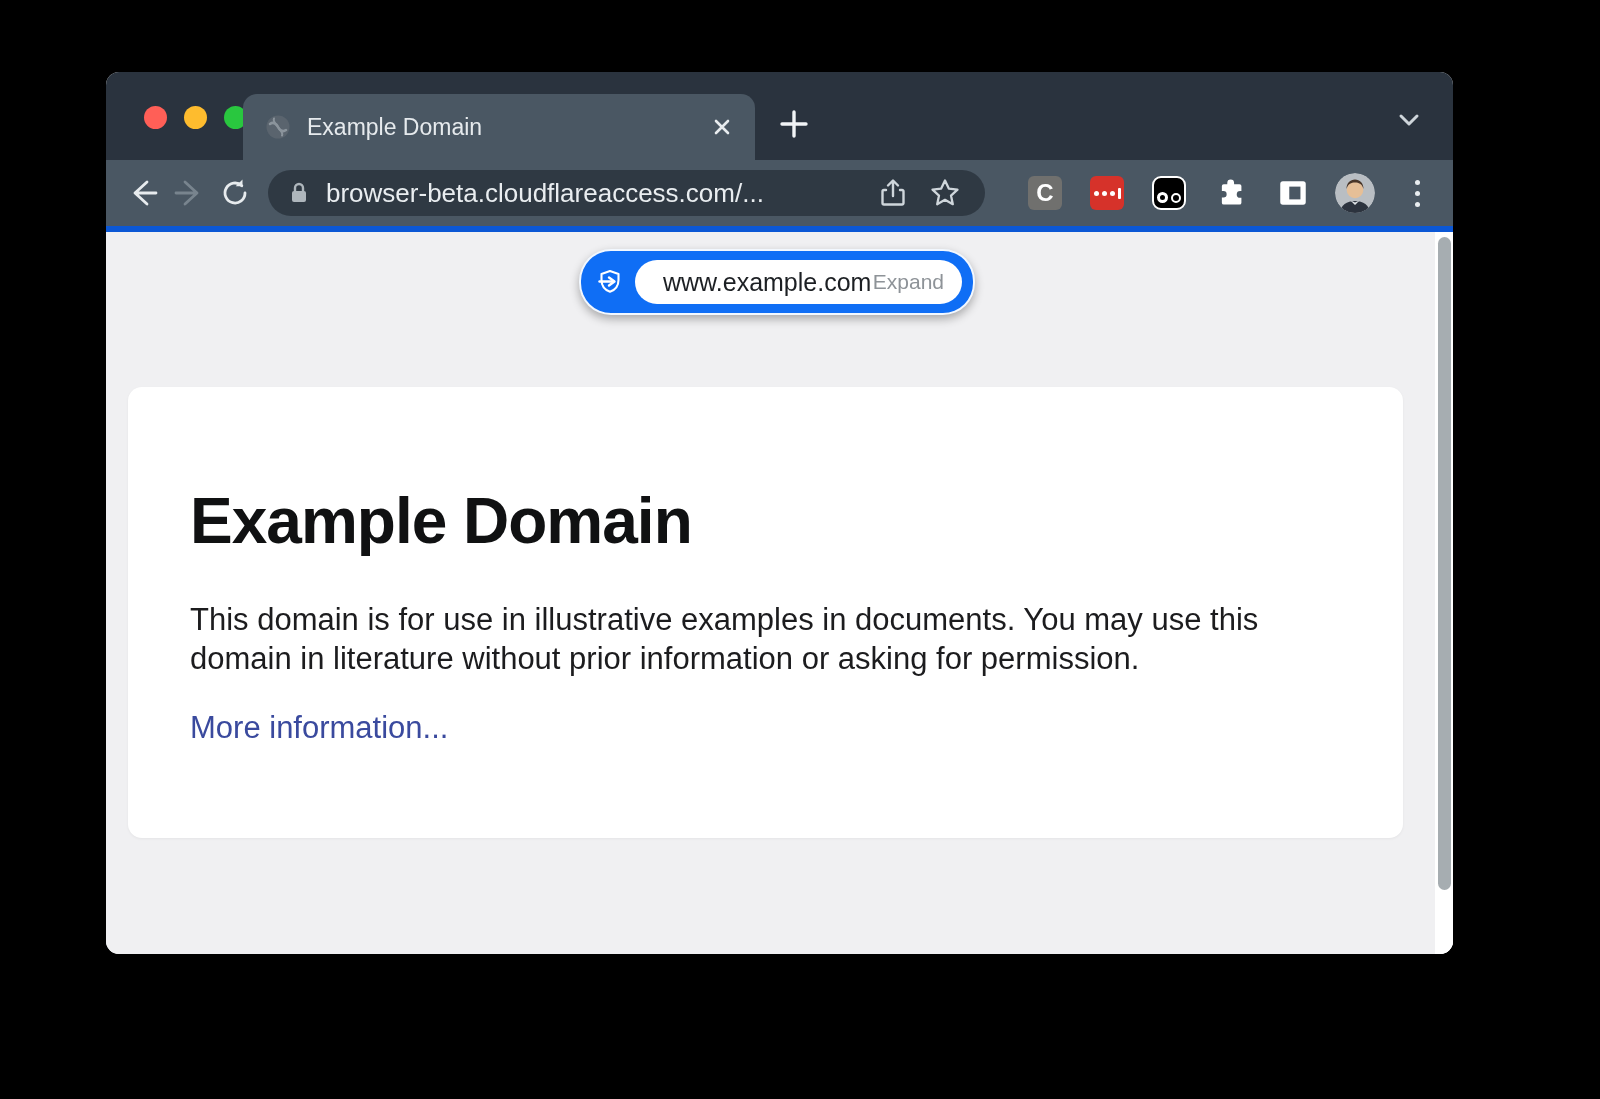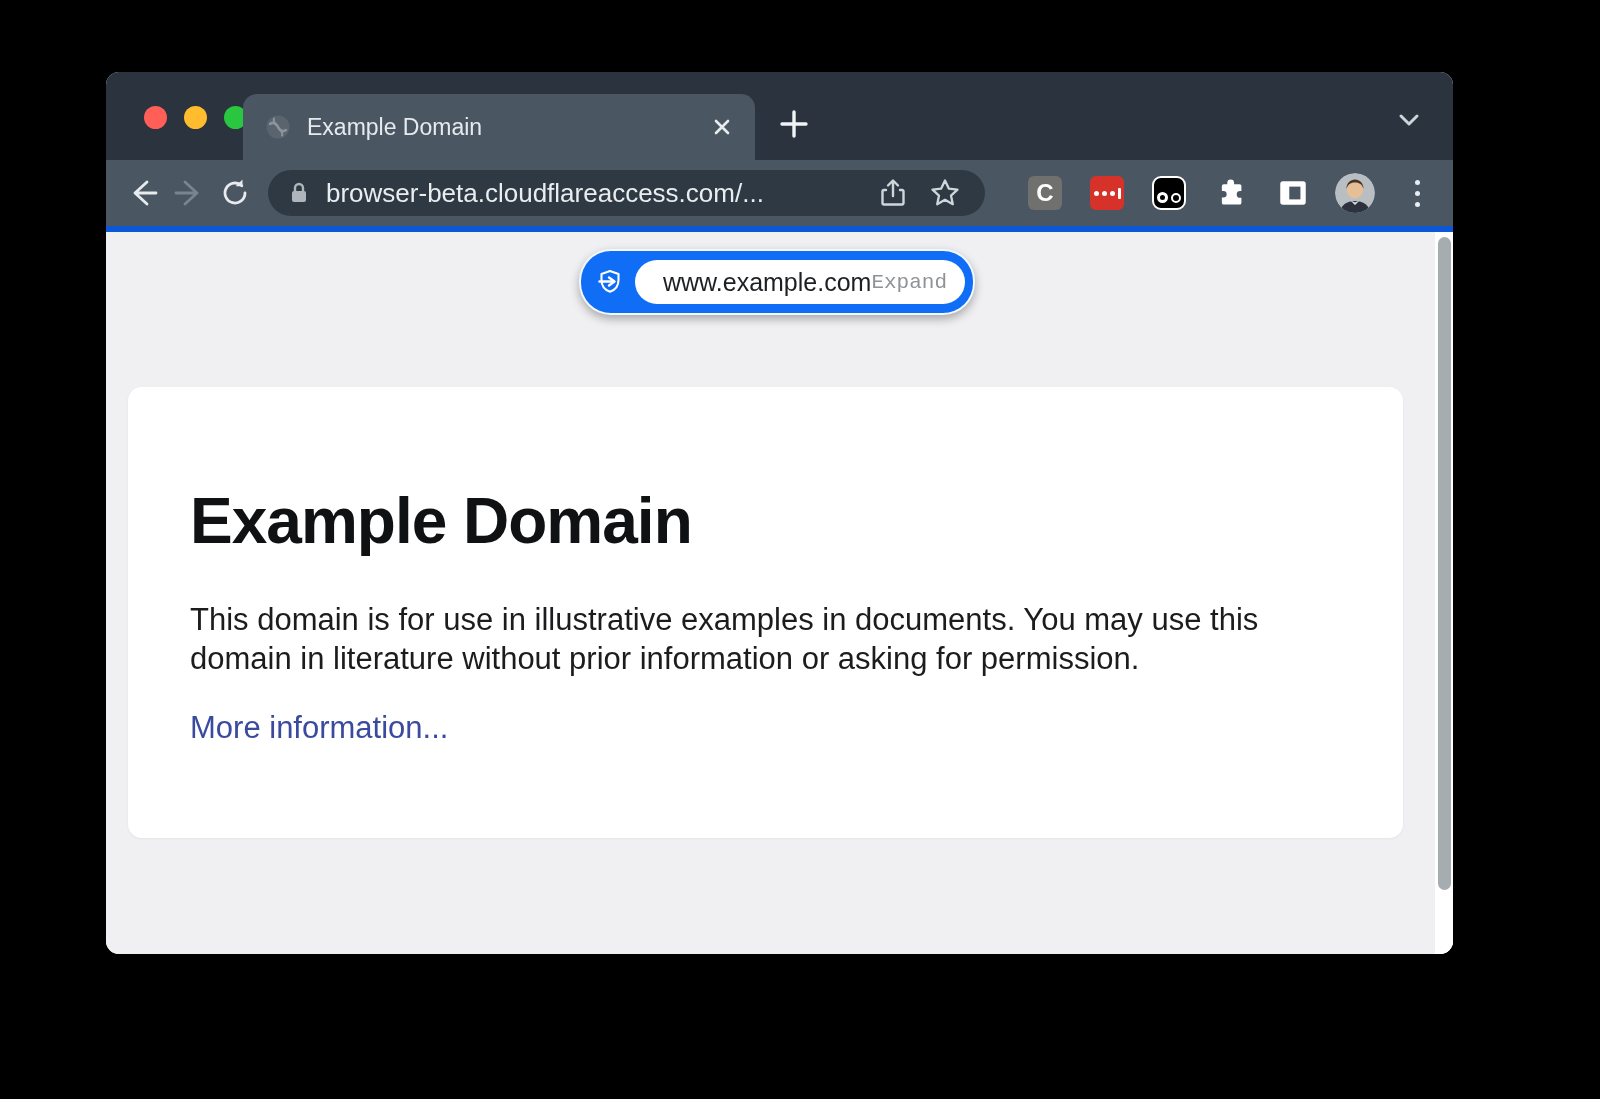--- a/index.html
+++ b/index.html
@@ -70,21 +70,21 @@
 
   .iso-pill { position:absolute; left:473px; top:-6px; width:396px; height:66px;
               background:var(--accent-blue,#0f6ef5); border:2px solid rgba(255,255,255,.95);
               border-radius:32px; box-shadow:0 4px 10px rgba(0,0,0,.3);
               display:flex; align-items:center; padding:0 11px 0 12px;margin-top:23px; }
   .iso-shield { width:34px; height:34px; flex:0 0 auto; margin-right:8px;
                 display:flex; align-items:center; justify-content:center; }
   .iso-inner { flex:1; height:44px; background:#fff; border-radius:22px;
                display:flex; align-items:center; padding:0 18px 0 28px; }
   .iso-host { font-size:25px; color:#1c1f23; }
-  .iso-expand { margin-left:auto; font-size:21px; color:#8e9398;font-family:Liberation Mono, monospace; }
+  .iso-expand { margin-left:auto; font-size:21px; color:#8e9398; }
 
   .card { position:absolute; left:22px; top:155px; width:1275px; height:451px;
           background:#fff; border-radius:14px; padding:98px 62px 0;
           box-shadow:0 1px 3px rgba(0,0,0,.05); }
   .card h1 { font-size:64px; line-height:1.15; font-weight:bold; color:#101112;
              letter-spacing:-1px; }
   .card p  { margin-top:41px; font-size:31px; line-height:39px; color:#1c1c1e;
              max-width:1185px; }
   .card a  { display:inline-block; margin-top:32px; font-size:31px;
              color:var(--link-blue,#3a4a9e); text-decoration:none; }

